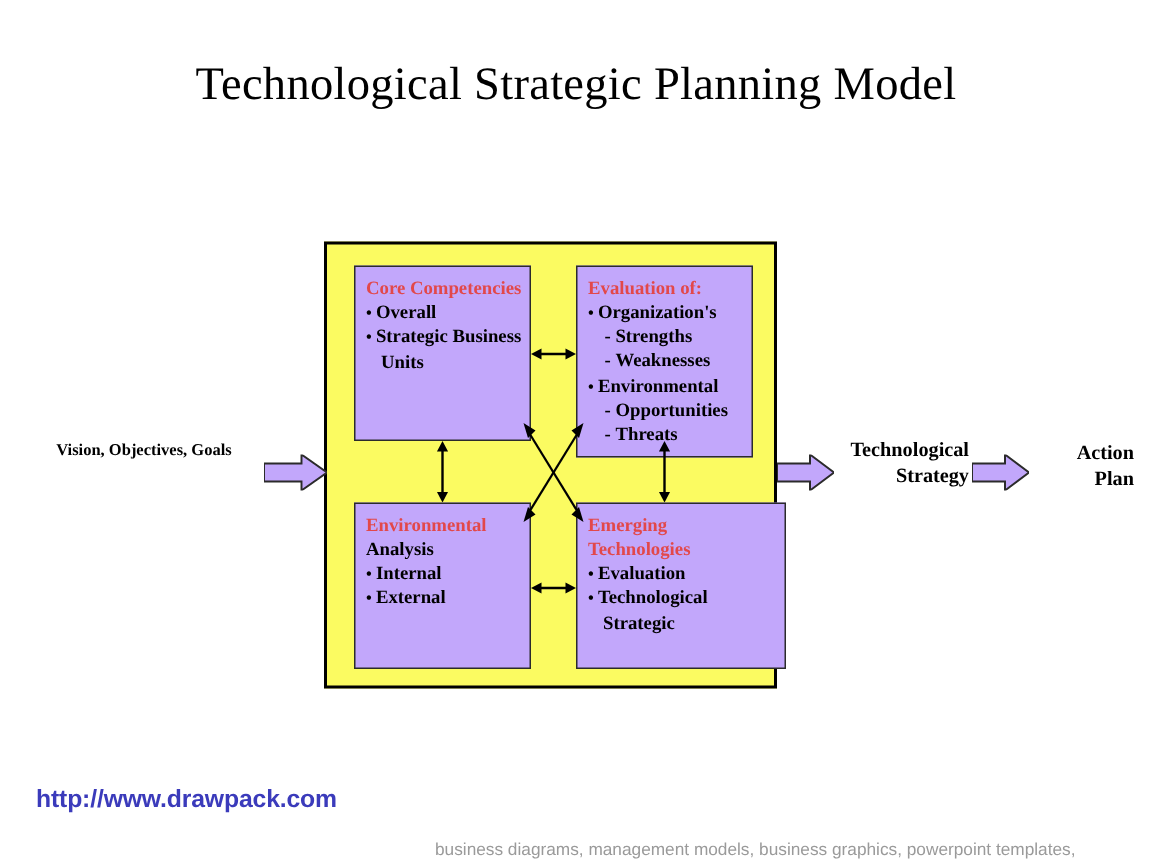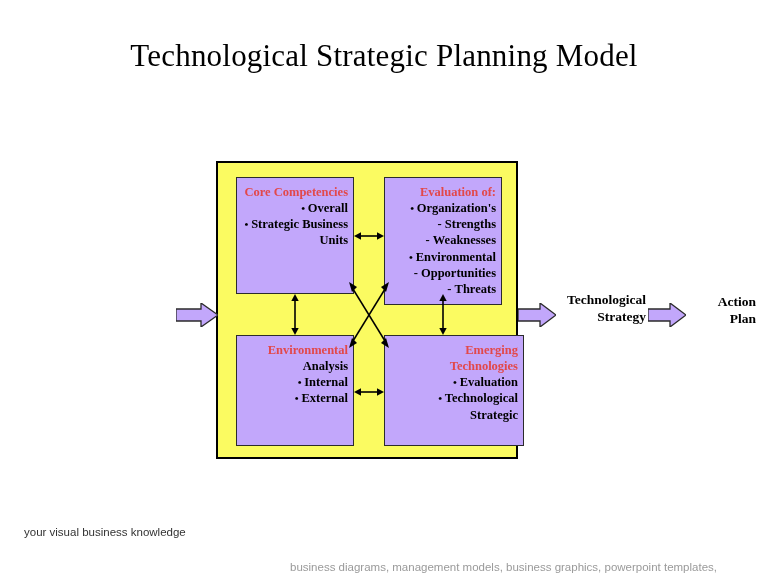--- a/index.html
+++ b/index.html
@@ -32,21 +32,20 @@
   
   #model-container {
     position: absolute;
     left: 216px;
     top: 161px;
     width: 302px;
     height: 298px;
     background: #fbfb61;
     border: 2px solid #000000;
     box-sizing: border-box;
-    text-align: right;
   }
 
   .quad-box {
     position: absolute;
     background: #c2a7fb;
     border: 1px solid #2b2b2b;
     box-sizing: border-box;
     padding: 6px 5px 4px 7px;
     font-family: "Liberation Serif", serif;
     font-size: 12.5px;
@@ -249,20 +248,21 @@
     <line x1="5" y1="8" x2="37" y2="60" stroke="#000" stroke-width="1.5"></line>
     <polygon points="1,1 9,6 4,11" fill="#000"></polygon>
     <polygon points="41,67 33,62 38,57" fill="#000"></polygon>
     <line x1="37" y1="8" x2="5" y2="60" stroke="#000" stroke-width="1.5"></line>
     <polygon points="41,1 33,6 38,11" fill="#000"></polygon>
     <polygon points="1,67 9,62 4,57" fill="#000"></polygon>
   </svg>
 </div>
 
 <div class="flow-label" id="label-corporate">
+  <span class="line2">Vision, Objectives, Goals</span>
 </div>
 
 <svg class="flow-arrow" id="arrow-in" viewBox="0 0 42 24">
   <polygon points="0,6 25,6 25,0 42,12 25,24 25,18 0,18" fill="#c2a7fb" stroke="#2b2b2b" stroke-width="1.3" stroke-linejoin="miter"></polygon>
 </svg>
 
 <svg class="flow-arrow" id="arrow-mid" viewBox="0 0 38 24">
   <polygon points="0,6 22,6 22,0 38,12 22,24 22,18 0,18" fill="#c2a7fb" stroke="#2b2b2b" stroke-width="1.3" stroke-linejoin="miter"></polygon>
 </svg>
 
@@ -274,16 +274,16 @@
 <svg class="flow-arrow" id="arrow-out" viewBox="0 0 38 24">
   <polygon points="0,6 22,6 22,0 38,12 22,24 22,18 0,18" fill="#c2a7fb" stroke="#2b2b2b" stroke-width="1.3" stroke-linejoin="miter"></polygon>
 </svg>
 
 <div class="flow-label" id="label-action">
   <span>Action</span>
   <span>Plan</span>
 </div>
 
 <div id="footer-brand">
-  <span id="footer-tagline">your visual business knowledge</span>
+  <a id="footer-url" href="#" style="text-decoration:none;">http://www.drawpack.com</a>
 </div>
 
 <div id="footer-keywords">business diagrams, management models, business graphics, powerpoint templates, business slides, free downloads, business presentations, management glossary</div>
 
 </body></html>

